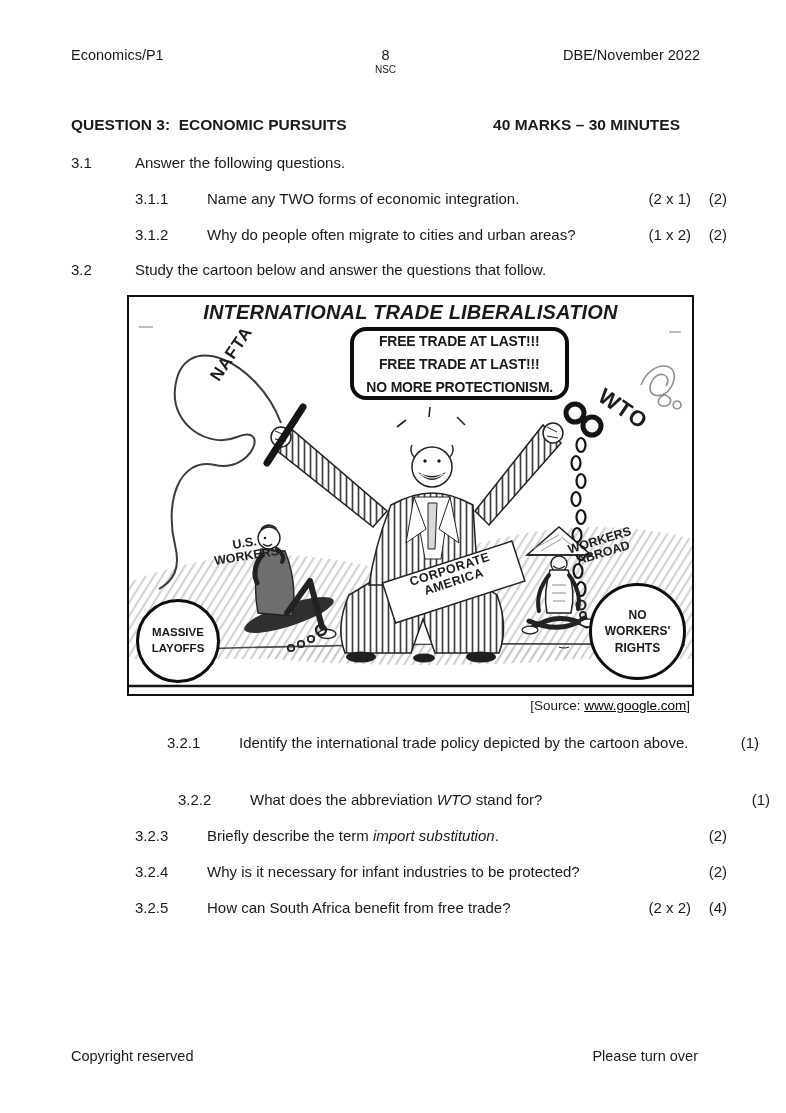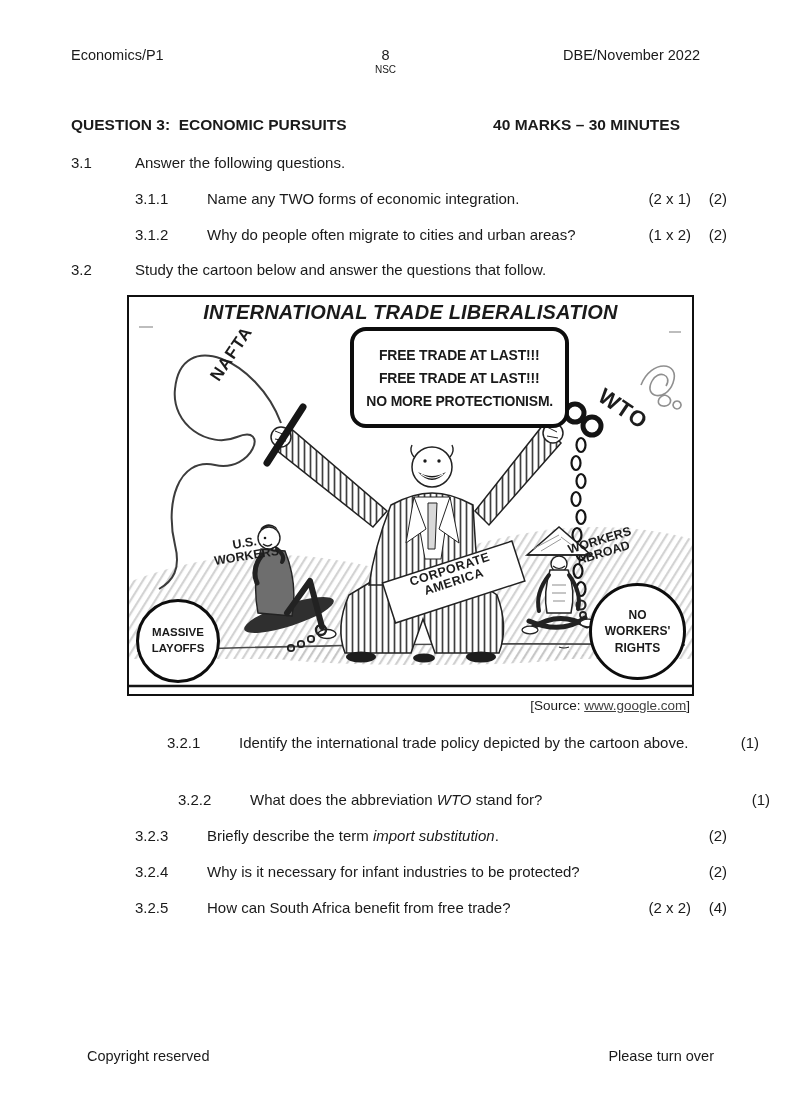--- a/index.html
+++ b/index.html
@@ -8,62 +8,62 @@
     background:#ffffff; font-family:"Liberation Sans", sans-serif;
     color:#1a1a1a; overflow:hidden;
   }
   
   .hrow { position:absolute; left:71px; width:629px; display:flex; font-size:14.5px; }
   .h-col { flex:1; }
   .h-center { text-align:center; }
   .h-right { text-align:right; }
   .nsc-row { position:absolute; left:71px; width:629px; text-align:center; font-size:10px; }
   .footer { position:absolute; left:71px; top:1048px; width:627px; display:flex;
-            justify-content:space-between; font-size:14.5px;margin-left:16px; }
+            justify-content:space-between; font-size:14.5px; }
   
   .trow { position:absolute; left:71px; top:116px; width:609px; display:flex;
           justify-content:space-between; font-size:15.5px; font-weight:bold; white-space:pre; }
   
   .qrow { position:absolute; display:flex; font-size:15px; line-height:22px; }
   .lvl1 { left:71px; width:656px; }
   .lvl2 { left:135px; width:592px;justify-content:center; }
   .lvl1 .qnum { flex:0 0 64px; }
   .lvl2 .qnum { flex:0 0 72px; }
   .qtext { flex:1 1 auto; }
   .qtext.justify { text-align:justify; }
   .qcalc { flex:0 0 68px; text-align:right; white-space:pre; }
   .qmark { flex:0 0 36px; text-align:right; align-self:flex-end; }
   .it { font-style:italic; }
   
   .cartoon { position:absolute; left:127px; top:295px; width:563px; height:397px;
              border:2px solid #101010; background:#fff; }
   .cartoon svg { position:absolute; left:0; top:0; }
   .ctitle { position:absolute; left:0; top:4px; width:100%; text-align:center;
             font-weight:bold; font-size:20px; letter-spacing:0.2px; z-index:3;font-style:italic; }
-  .bubble { position:absolute; left:221px; top:30px; width:219px; height:101px;
+  .bubble { position:absolute; left:221px; top:30px; width:219px; height:73px;
             box-sizing:border-box; border:4px solid #0d0d0d; border-radius:16px;
             background:#fff; display:flex; flex-direction:column; justify-content:center;
             align-items:center; z-index:6; }
   .bline { font-weight:bold; font-size:15.5px; line-height:1.5; white-space:nowrap;
            transform:scaleX(.9); letter-spacing:-0.2px; }
   .clabel { position:absolute; font-weight:bold; color:#1c1c1c; z-index:4;
             line-height:1.05; text-align:center; }
   .lbl-nafta  { left:72px;  top:48px;  font-size:17px; letter-spacing:1px; transform:rotate(-56deg); }
   .lbl-wto    { left:467px; top:100px; font-size:22px; letter-spacing:1px; transform:rotate(34deg); }
   .lbl-us     { left:84px;  top:240px; font-size:12.5px; transform:rotate(-9deg); }
   .lbl-abroad { left:440px; top:237px; font-size:12.5px; transform:rotate(-17deg); }
   .lbl-corp   { left:280px; top:266px; width:86px; font-size:12.5px; letter-spacing:0.5px; transform:rotate(-18deg); }
   .cbadge { position:absolute; box-sizing:border-box; background:#fff; border-radius:50%;
             display:flex; flex-direction:column; justify-content:center; 
             z-index:5; font-weight:bold; line-height:1.35; text-align:center; }
   .badge-left  { left:7px;   top:302px; width:84px; height:84px; border:3px solid #0d0d0d; font-size:11.5px; }
   .badge-right { left:460px; top:286px; width:97px; height:97px; border:3.5px solid #0d0d0d; font-size:12px; }
   .source { position:absolute; left:127px; top:698px; width:563px; text-align:right;
             font-size:13.5px; }
-  .source a { color:#404040; text-decoration:underline; }
+  .source a { color:#000000; text-decoration:underline; }
 </style>
 </head>
 <body>
 
 <div class="page">
 
   <div class="hrow" style="top:47px;">
     <div class="h-col">Economics/P1</div>
     <div class="h-col h-center">8</div>
     <div class="h-col h-right">DBE/November 2022</div>

